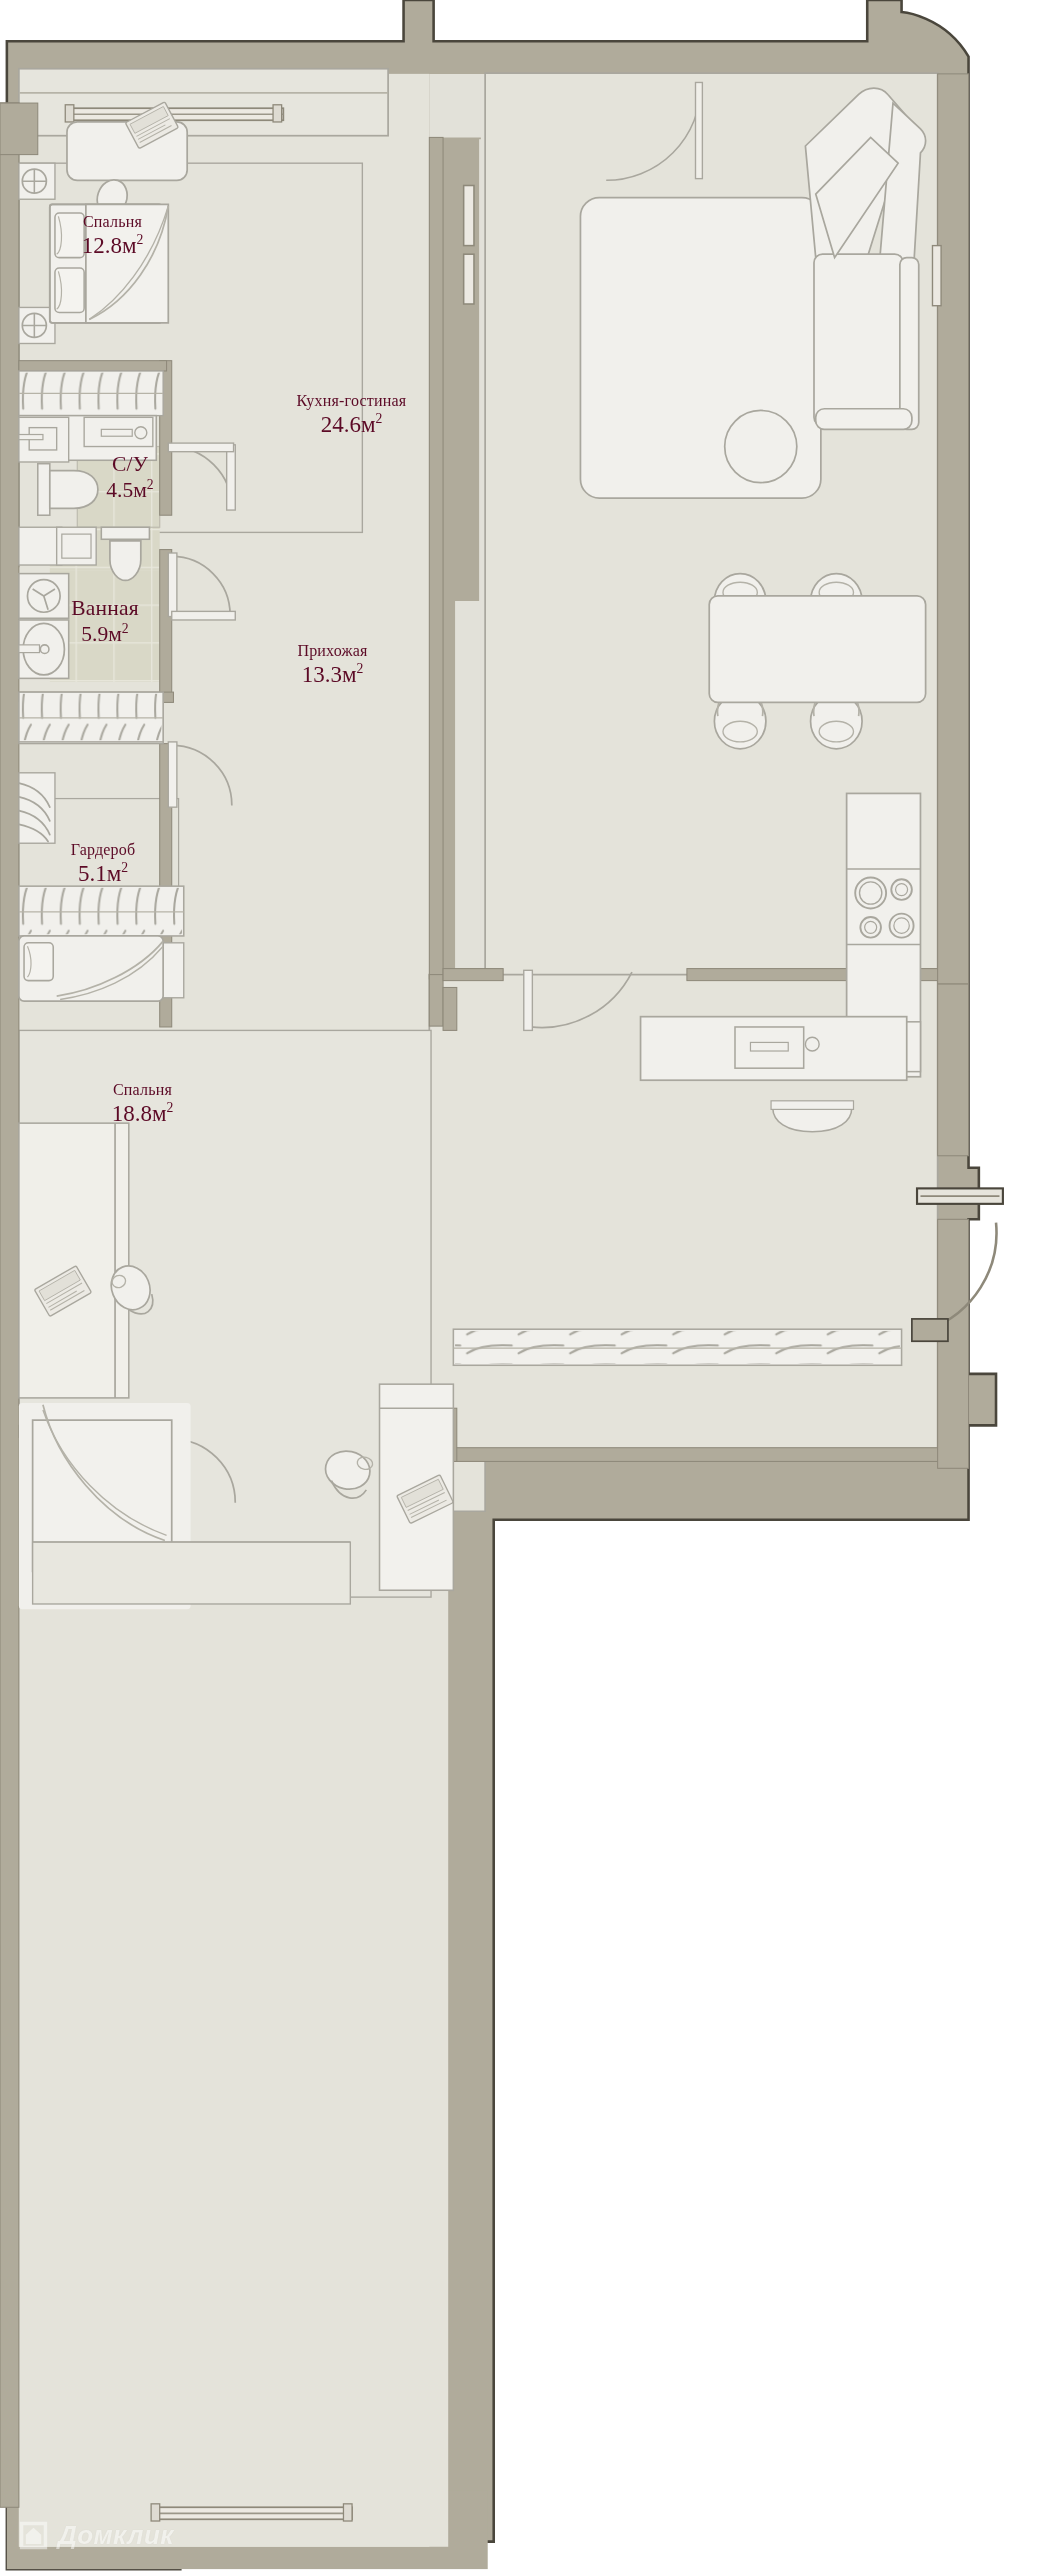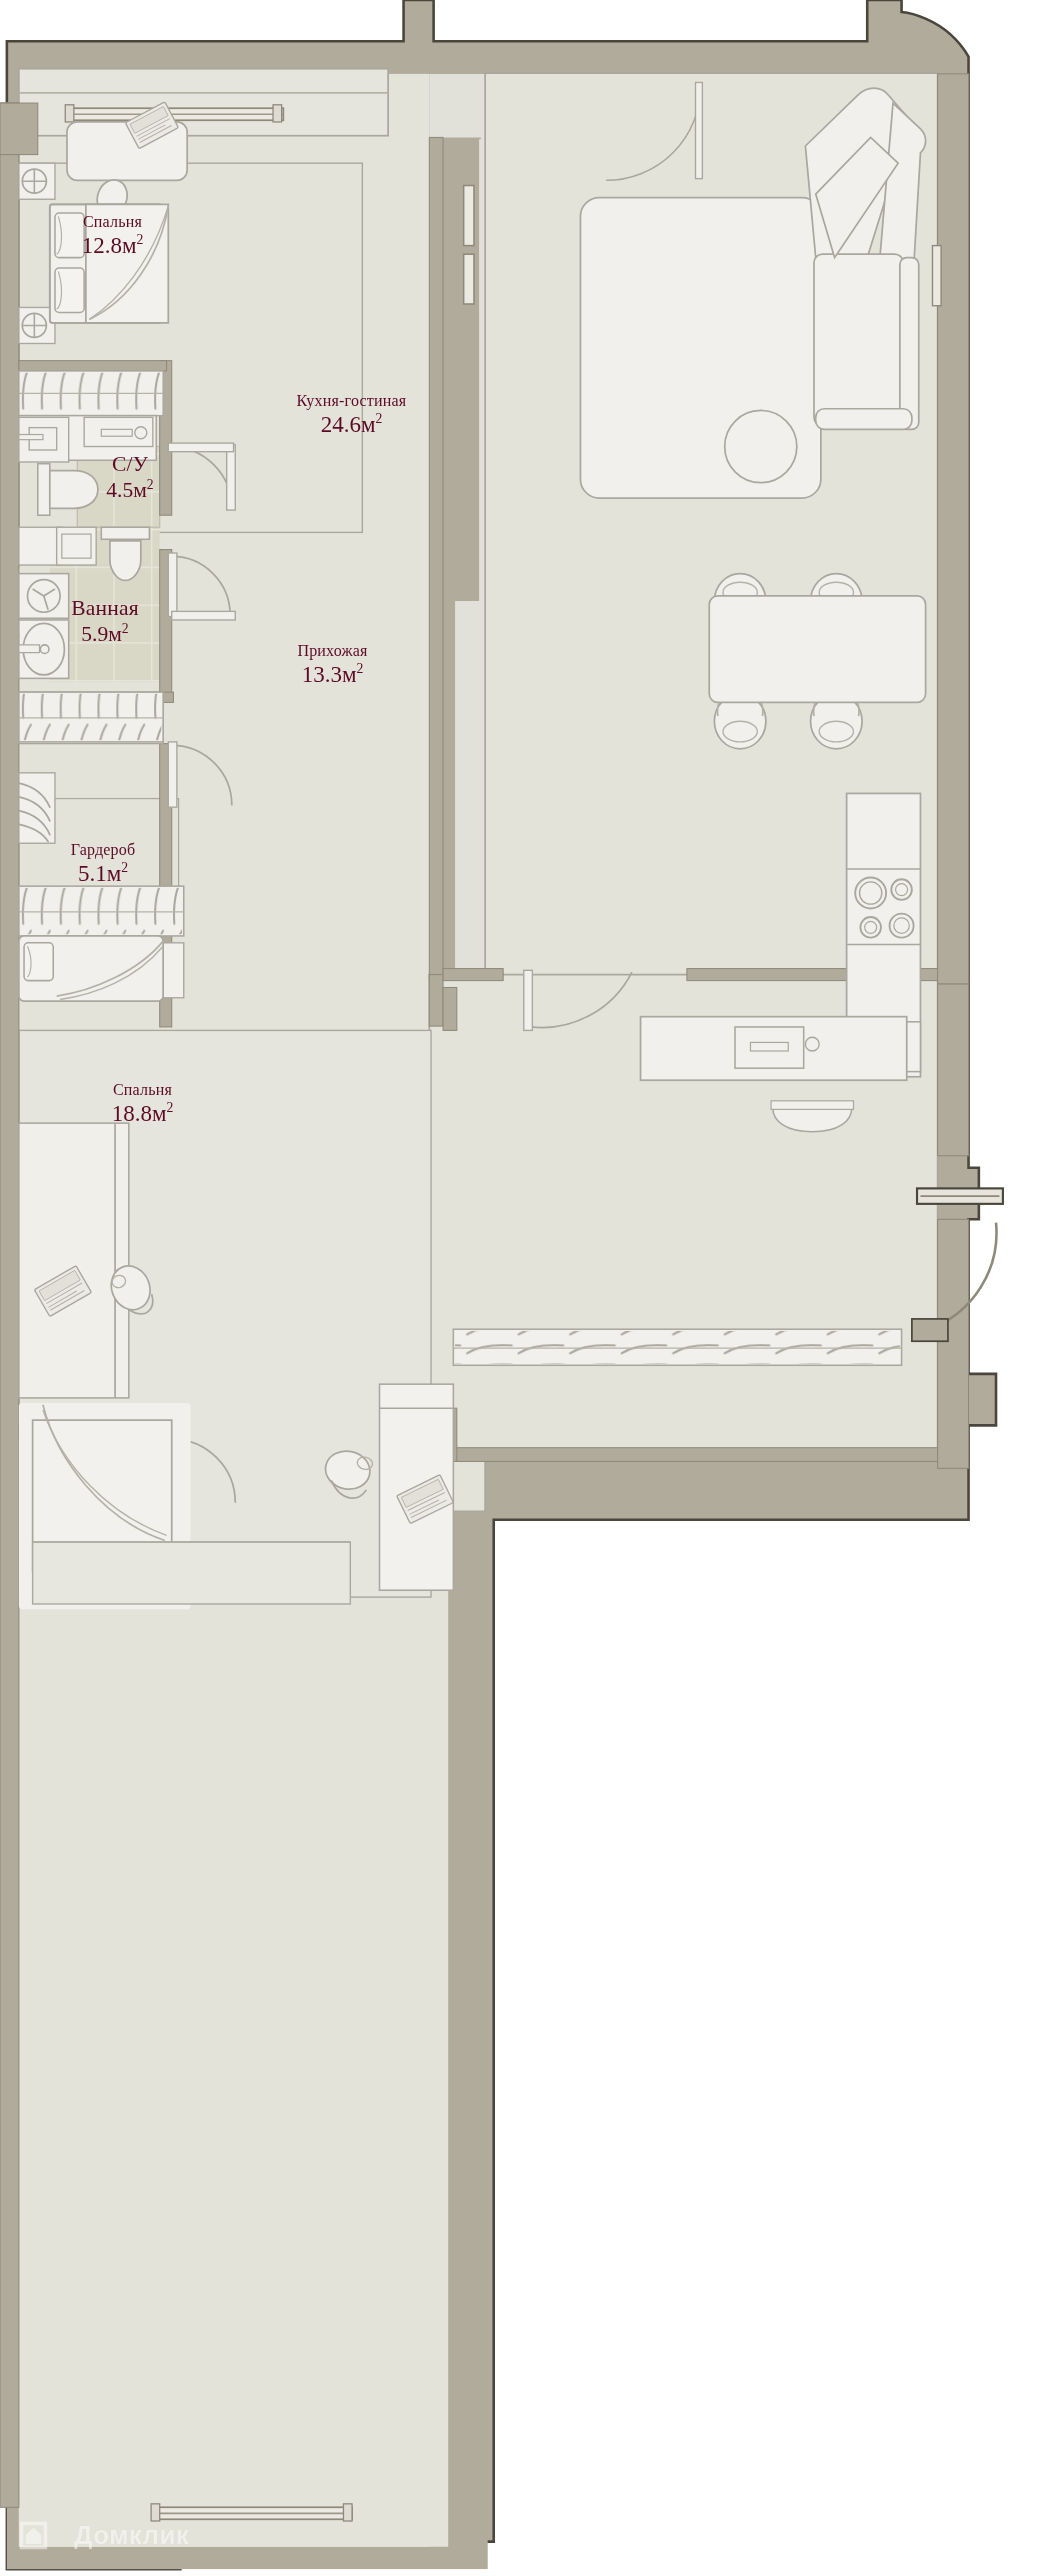--- a/index.html
+++ b/index.html
@@ -12,21 +12,21 @@
     position:absolute;text-align:center;color:#5c0a26;
     line-height:1.22;pointer-events:none;white-space:nowrap;
     font-family:"Liberation Serif","DejaVu Serif",serif;
   }
   .roomlabel .nm{display:block;font-size:16px;letter-spacing:0.2px;}
   .roomlabel .ar{display:block;font-size:23px;}
   .roomlabel .ar sup{font-size:13.7px;vertical-align:super;}
   .roomlabel.sm .nm,.roomlabel.sm .ar{font-size:21.5px;}
   .wm{
     position:absolute;left:19px;top:2520px;display:flex;align-items:center;
-    gap:26px;opacity:.5;pointer-events:none;
+    gap:10px;opacity:.5;pointer-events:none;font-style:italic;
   }
   .wm .wmtxt{
     font-family:"Liberation Sans","DejaVu Sans",sans-serif;
     font-size:26px;font-weight:700;color:#ffffff;letter-spacing:0.4px;
     text-shadow:0 0 0.9px rgba(120,120,110,.35);
   }
 </style>
 </head>
 <body>
 

